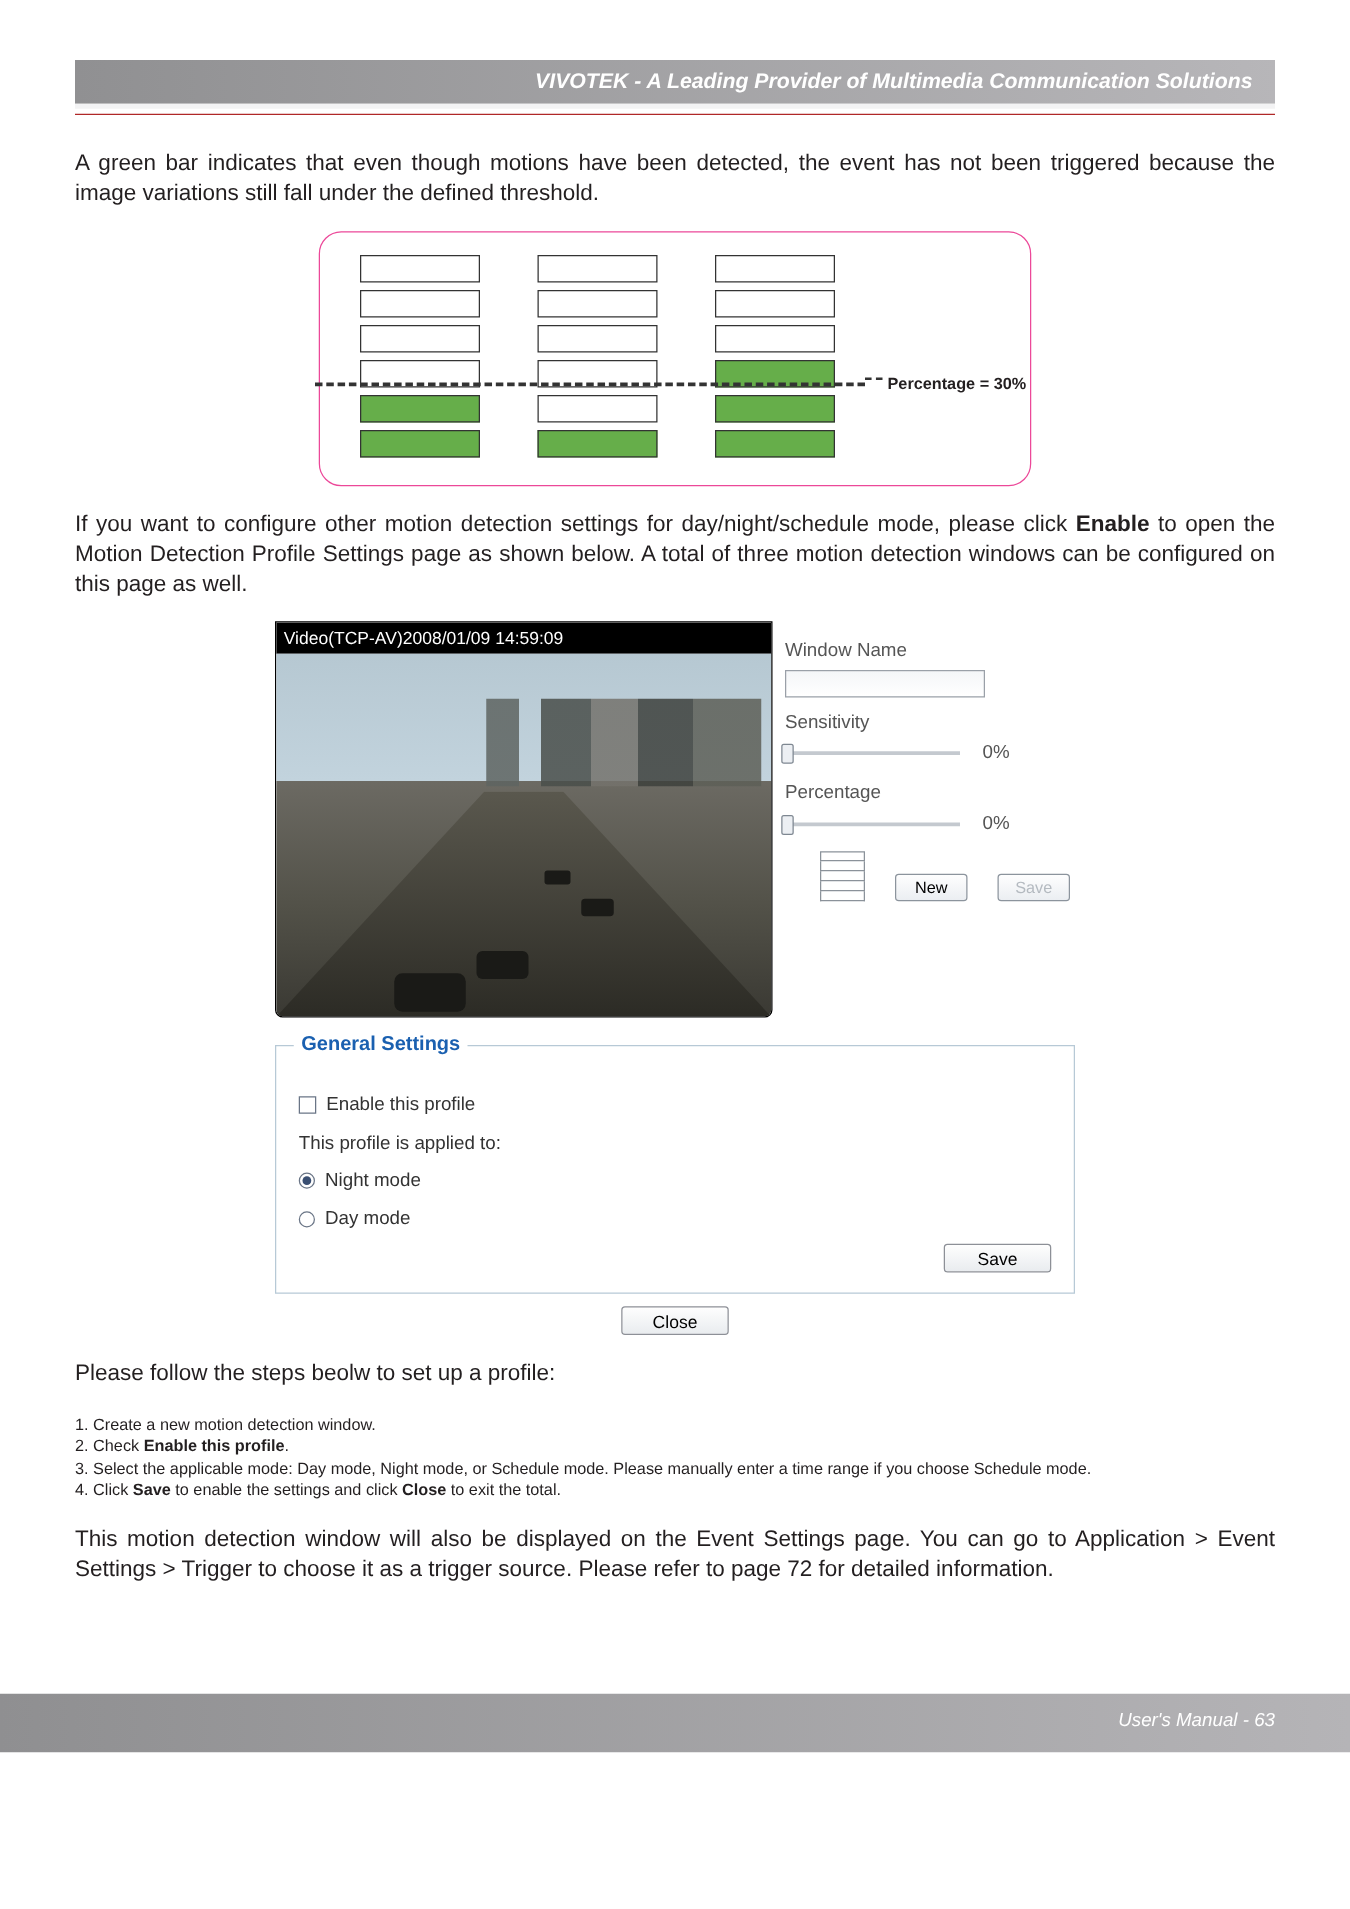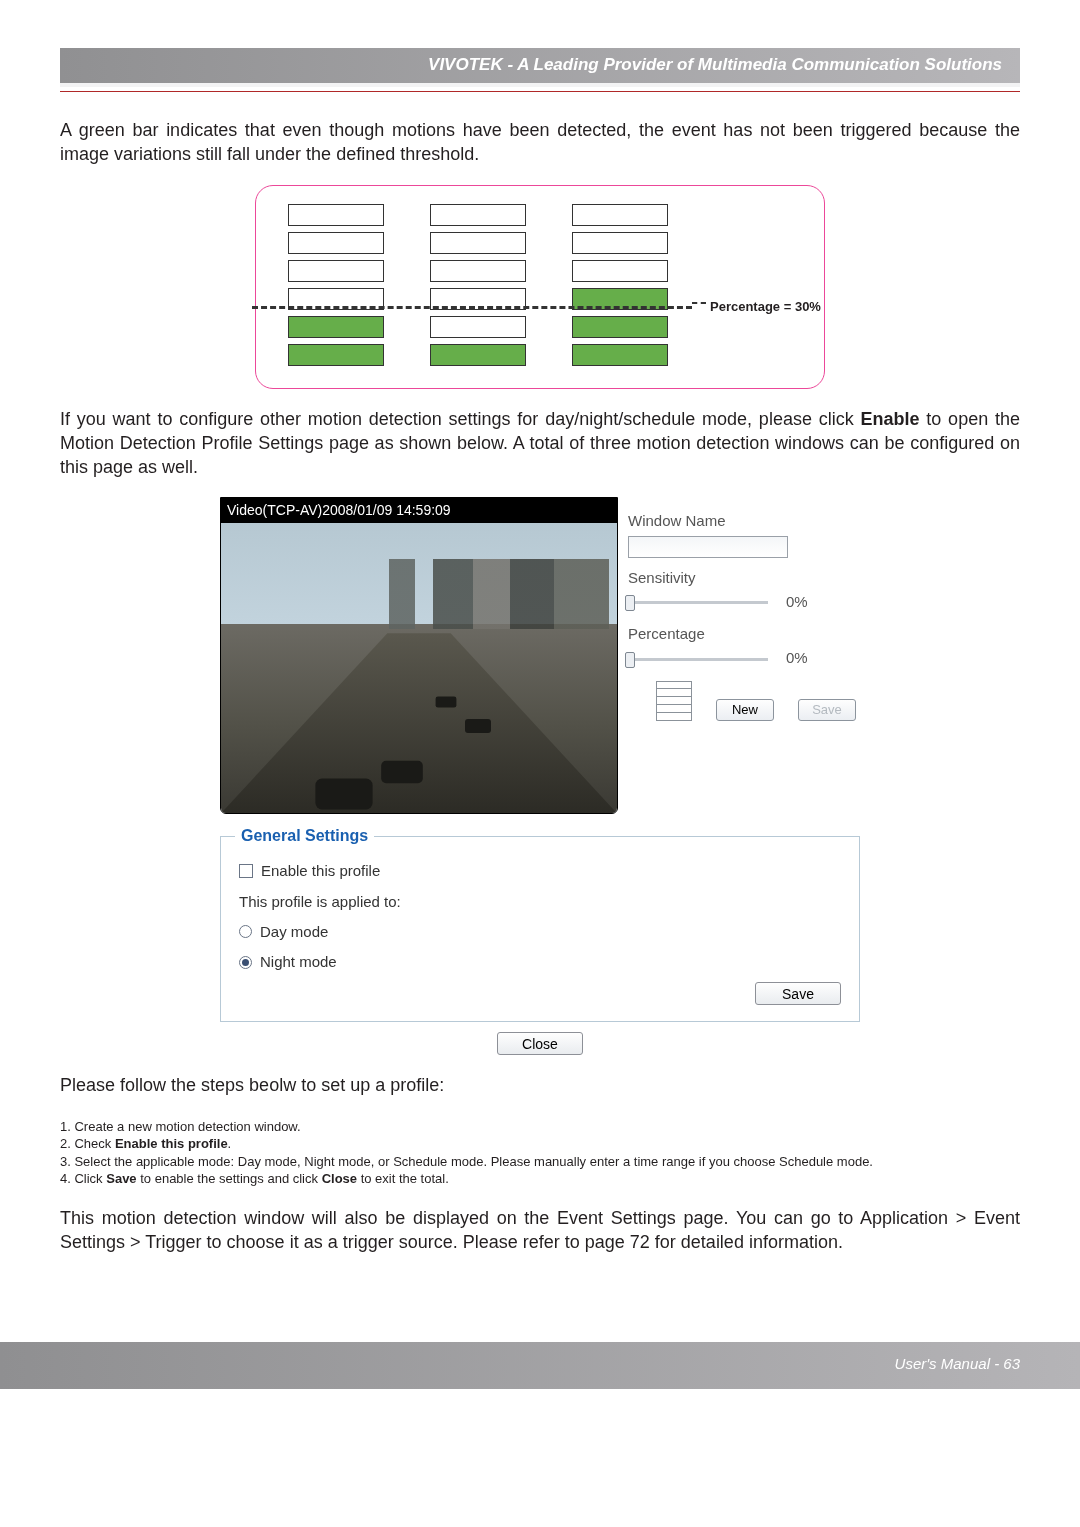--- a/index.html
+++ b/index.html
@@ -57,21 +57,21 @@
                   background:#eceff3; border:1px solid #7e8791; border-radius:2px;}
  .mini-btn { width:58px; height:22px; font-size:13px;
              border:1px solid #8c949d;
              background:linear-gradient(#fefefe,#ebeef2); border-radius:3px;
              cursor:pointer; }
  .mini-btn.disabled { color:#b4bac0; }
  .bar-stack { width:36px; }
  .bar-stack div { height:8px; border:1px solid #8b929a; border-top:none;}
  .bar-stack div:first-child { border-top:1px solid #8b929a;}
  .btn-row { display:flex; gap:24px; align-items:flex-end; margin-top:4px;margin-left:28px;}
- .gs-box { border:1px solid #b7c9d6; margin-top:22px; padding:14px 18px 16px 18px;
+ .gs-box { border:1px solid #b7c9d6; margin-top:22px; padding:27px 18px 16px 18px;
            position:relative; }
  .gs-legend { position:absolute; top:-12px; left:14px; background:#fff;
               color:#1a60b0; font-weight:bold; font-size:16px; padding:0 6px;}
  .gs-box .row { font-size:15px; color:#333; margin:10px 0; display:flex;
                 align-items:center; gap:8px;}
  .chk { width:14px; height:14px; border:1px solid #6a7586; background:#fff; flex:none;}
  .radio { width:13px; height:13px; border:1px solid #6a7586; border-radius:50%;
           background:#fff; display:flex; align-items:center; justify-content:center;
           flex:none;}
  .radio.on::after { content:""; width:7px; height:7px; background:#3a4f72;
@@ -186,26 +186,26 @@
     <div class="gs-box">
       <span class="gs-legend">General Settings</span>
       <div class="row">
         <span class="chk"></span>
         <span>Enable this profile</span>
       </div>
       <div class="row">
         <span>This profile is applied to:</span>
       </div>
       <div class="row">
+        <span class="radio on"></span>
+        <span>Night mode</span>
+      </div>
+      <div class="row">
         <span class="radio"></span>
         <span>Day mode</span>
-      </div>
-      <div class="row">
-        <span class="radio on"></span>
-        <span>Night mode</span>
       </div>
       <button class="save-btn">Save</button>
     </div>
     <div class="close-wrap">
       <button class="close-btn">Close</button>
     </div>
   </div>
 
   <p class="body-text" style="margin-bottom:20px;">Please follow the steps beolw to set up a profile:</p>
   <ol class="steps">

